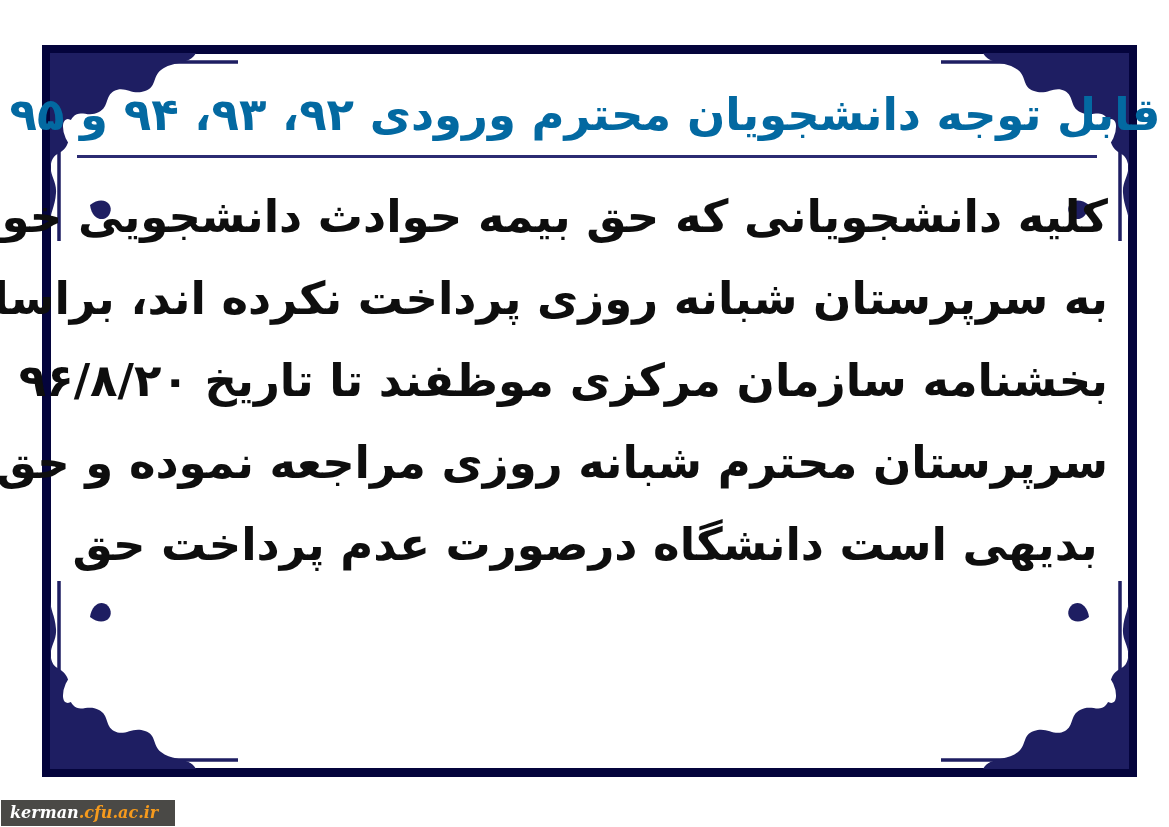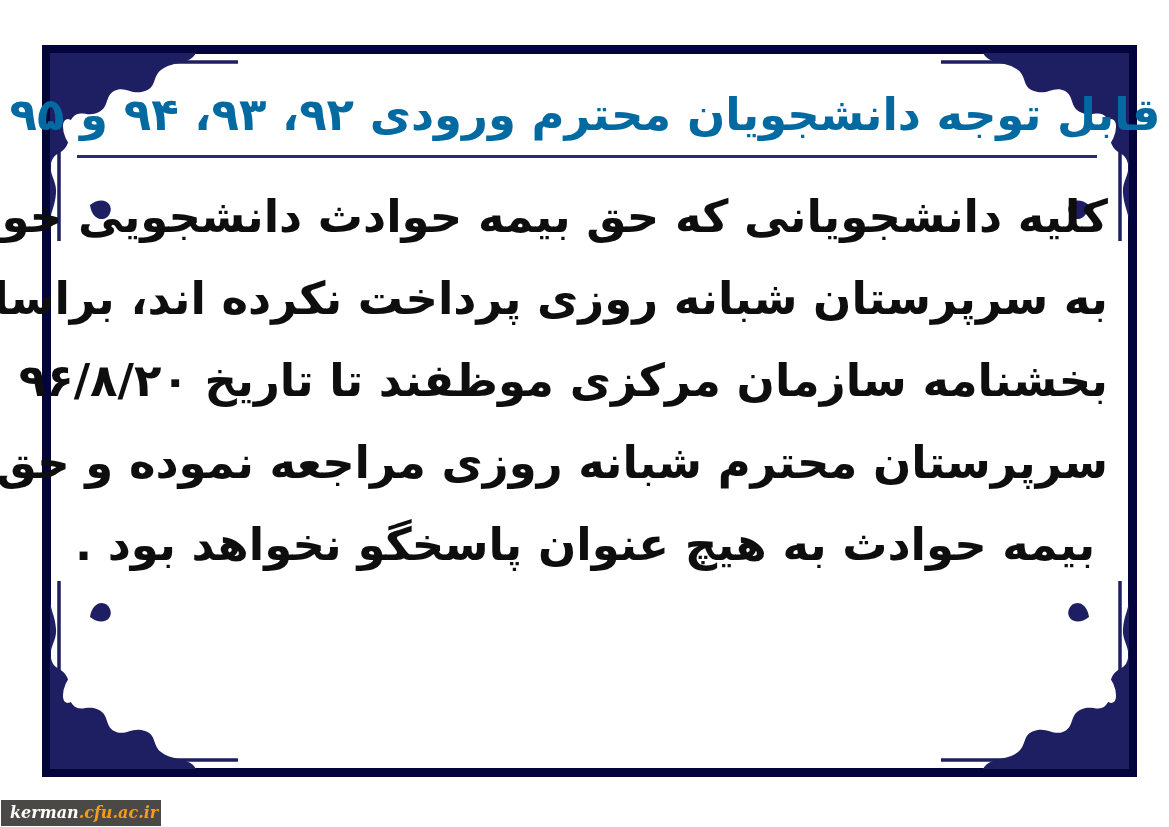--- a/index.html
+++ b/index.html
@@ -85,21 +85,21 @@
     white-space: nowrap;
     letter-spacing: 0.5px;
   }
 
   
   .watermark {
     position: absolute;
     left: 1px;
     top: 800px;
     background: #4a4946;
-    padding: 3px 3px 4px 9px;
+    padding: 3px 17px 4px 9px;
     font-family: "DejaVu Serif", serif;
     font-style: italic;
     font-weight: bold;
     font-size: 16px;
     direction: ltr;
     white-space: nowrap;
   }
   .watermark .prefix { color: #ffffff; }
   .watermark .suffix { color: #f59a1d; }
 </style>
@@ -174,18 +174,18 @@
   <span class="title-text">قابل توجه دانشجویان محترم ورودی ۹۲، ۹۳، ۹۴ و ۹۵</span>
 
 </div>
 <div class="title-underline"></div>
 
 <div class="notice-body">
   <div class="body-line">کلیه دانشجویانی که حق بیمه حوادث دانشجویی خود را</div>
   <div class="body-line">به سرپرستان شبانه روزی پرداخت نکرده اند، براساس</div>
   <div class="body-line">بخشنامه سازمان مرکزی موظفند تا تاریخ ۹۶/۸/۲۰ به</div>
   <div class="body-line">سرپرستان محترم شبانه روزی مراجعه نموده و حق بیمه</div>
-  <div class="body-line">بیمه حوادث به هیچ عنوان پاسخگو نخواهد بود .</div>
+  <div class="body-line">بدیهی است دانشگاه درصورت عدم پرداخت حق</div>
 </div>
 
 <div class="watermark">
   <span class="prefix">kerman</span><span class="suffix">.cfu.ac.ir</span>
 </div>
 
 </body></html>

